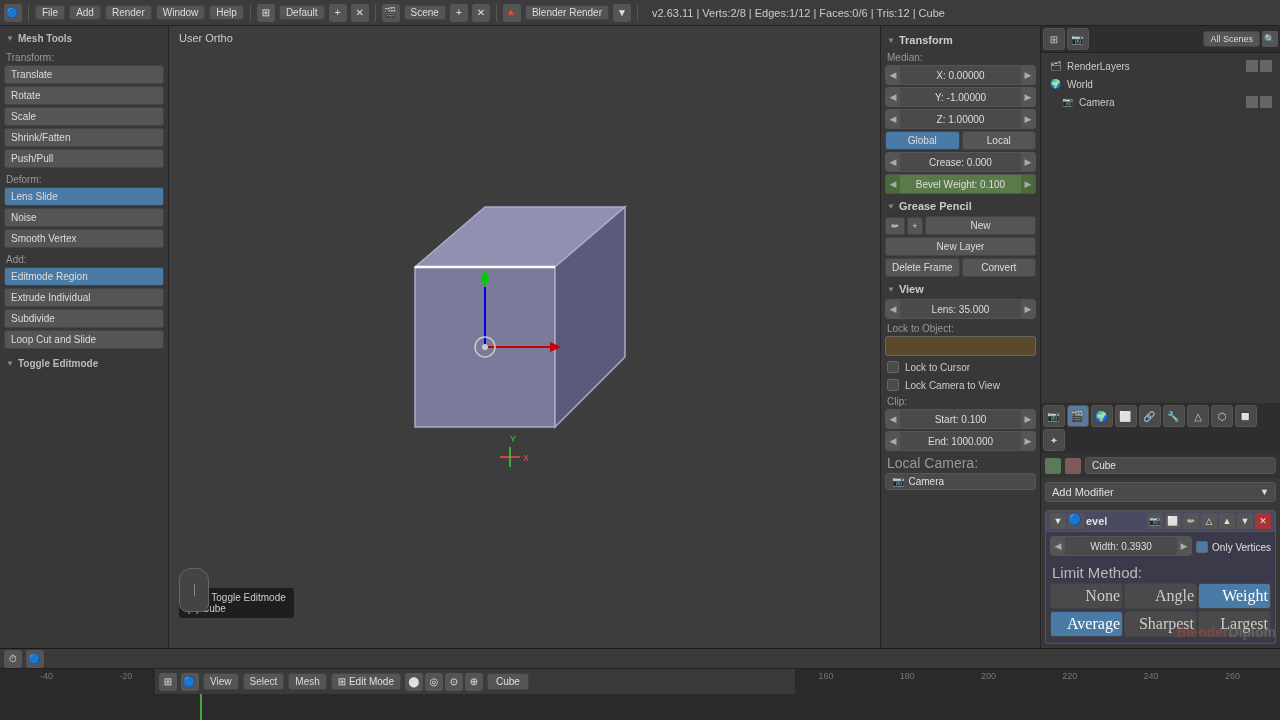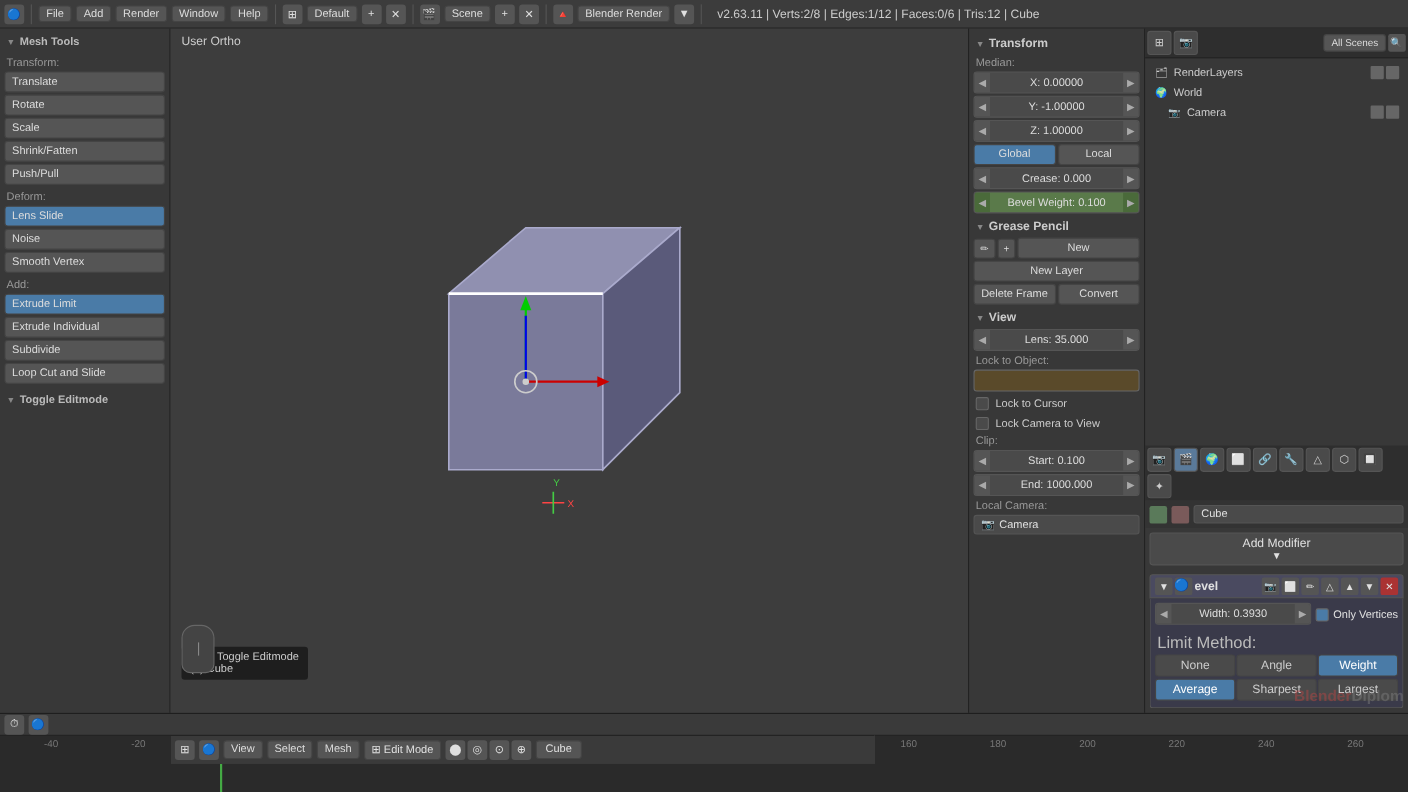--- a/index.html
+++ b/index.html
@@ -39,21 +39,21 @@
     .top-bar-title { margin-left: 8px; font-size: 11px; color: #ccc; flex:1; }
 
     
     .main-layout {
       display: flex;
       height: calc(720px - 26px - 20px - 26px - 26px);
     }
 
     
     .left-panel {
-      width: 155px;
+      width: 169px;
       background: #383838;
       border-right: 1px solid #222;
       overflow-y: auto;
       padding: 4px;
     }
     .panel-title {
       font-size: 10px;
       font-weight: bold;
       color: #bbb;
       padding: 3px 0 4px 2px;
@@ -253,24 +253,25 @@
       display: flex;
       gap: 1px;
       margin-bottom: 2px;
     }
     .toggle-btn {
       flex: 1;
       background: #4a4a4a;
       border: 1px solid #444;
       border-radius: 3px;
       color: #ccc;
-      font-size: 11px;
+      font-size: 16px;
       padding: 3px 2px;
       cursor: pointer;
-      text-align: center;
+      text-align: right;
+      font-family: Liberation Serif, serif;
     }
     .toggle-btn.active { background: #4a7ba7; color: #fff; }
     .bottom-btn {
       background: #555;
       border: 1px solid #444;
       border-radius: 3px;
       color: #ddd;
       font-size: 10px;
       padding: 2px 6px;
       cursor: pointer;
@@ -327,21 +328,21 @@
     <button class="tool-btn">Scale</button>
     <button class="tool-btn">Shrink/Fatten</button>
     <button class="tool-btn">Push/Pull</button>
 
     <div class="section-label">Deform:</div>
     <button class="tool-btn active">Lens Slide</button>
     <button class="tool-btn">Noise</button>
     <button class="tool-btn">Smooth Vertex</button>
 
     <div class="section-label">Add:</div>
-    <button class="tool-btn active">Extrude Limit</button>
+    <button class="tool-btn active">Editmode Region</button>
     <button class="tool-btn">Extrude Individual</button>
     <button class="tool-btn">Subdivide</button>
     <button class="tool-btn">Loop Cut and Slide</button>
 
     <div style="margin-top: 6px;">
       <div class="panel-title">Toggle Editmode</div>
     </div>
   </div>
 
   <div class="viewport">
@@ -474,21 +475,21 @@
       <div class="num-field-arrow">◀</div>
       <div class="num-field-value">Start: 0.100</div>
       <div class="num-field-arrow">▶</div>
     </div>
     <div class="num-field">
       <div class="num-field-arrow">◀</div>
       <div class="num-field-value">End: 1000.000</div>
       <div class="num-field-arrow">▶</div>
     </div>
 
-    <div style="font-size:10px;color:#999;padding:2px;">Local Camera:</div>
+    <div style="font-size:14px;color:#999;padding:2px;">Local Camera:</div>
     <div style="display:flex;align-items:center;gap:4px;background:#4a4a4a;border:1px solid #555;border-radius:3px;padding:2px 6px;margin-bottom:2px;">
       <span style="font-size:10px;">📷</span>
       <span style="font-size:10px;">Camera</span>
     </div>
   </div>
 
   <div class="right-panel">
 
     <div style="display:flex;align-items:center;background:#2e2e2e;padding:2px;gap:2px;border-bottom:1px solid #222;">
       <div class="props-tab">⊞</div>
@@ -535,21 +536,21 @@
       <div class="props-tab">✦</div>
     </div>
 
     <div style="display:flex;align-items:center;gap:4px;padding:4px;background:#333;">
       <div style="width:16px;height:16px;background:#5a7a5a;border-radius:2px;"></div>
       <div style="width:16px;height:16px;background:#7a5a5a;border-radius:2px;"></div>
       <div style="flex:1;background:#4a4a4a;border:1px solid #555;border-radius:3px;padding:2px 6px;font-size:10px;">Cube</div>
     </div>
 
     <div style="padding:4px;">
-      <div style="display:flex;align-items:center;background:#4a4a4a;border:1px solid #555;border-radius:3px;padding:3px 6px;cursor:pointer;flex-direction:column;">
+      <div style="display:flex;align-items:center;background:#4a4a4a;border:1px solid #555;border-radius:3px;padding:3px 6px;cursor:pointer;">
         <span style="flex:1;font-size:11px;">Add Modifier</span>
         <span style="font-size:9px;">▼</span>
       </div>
     </div>
 
     <div style="padding:4px;">
 
       <div style="display:flex;align-items:center;gap:2px;background:#4a4a60;border:1px solid #555;border-radius:3px 3px 0 0;padding:2px 4px;">
         <div style="width:16px;height:16px;background:#555;border-radius:2px;display:flex;align-items:center;justify-content:center;font-size:9px;cursor:pointer;">▼</div>
         <div style="width:16px;height:16px;background:#555;border-radius:2px;">🔵</div>

